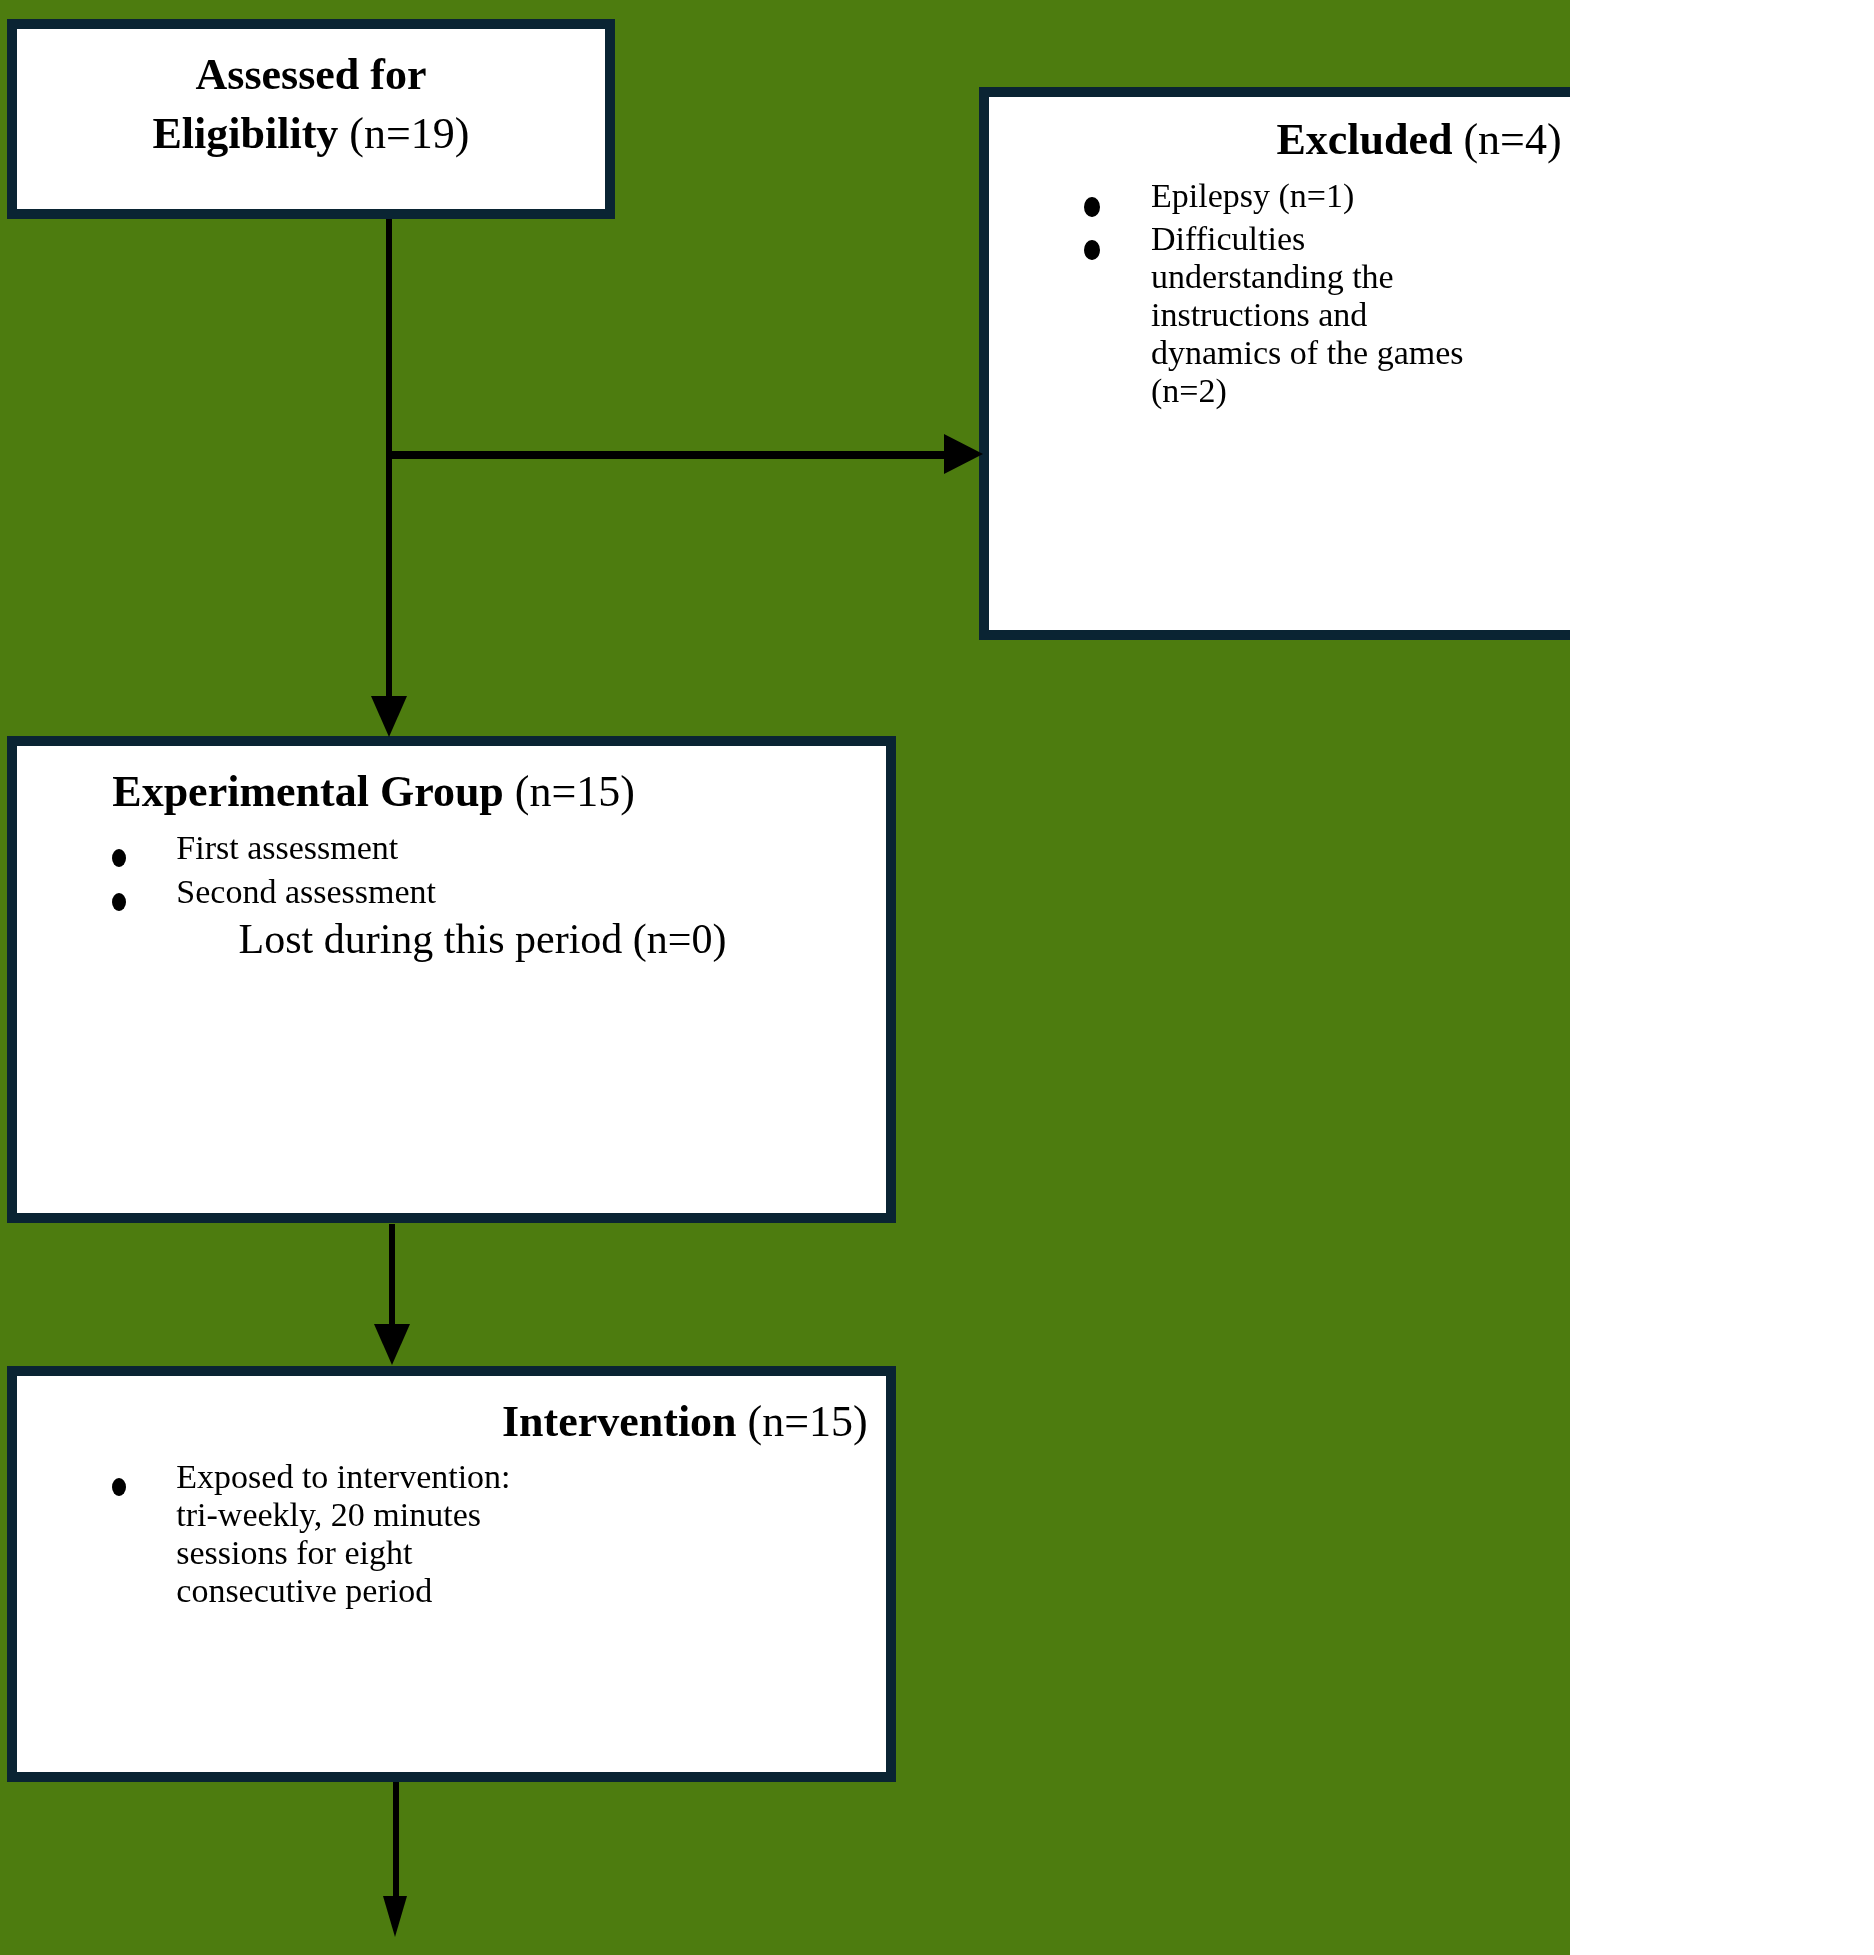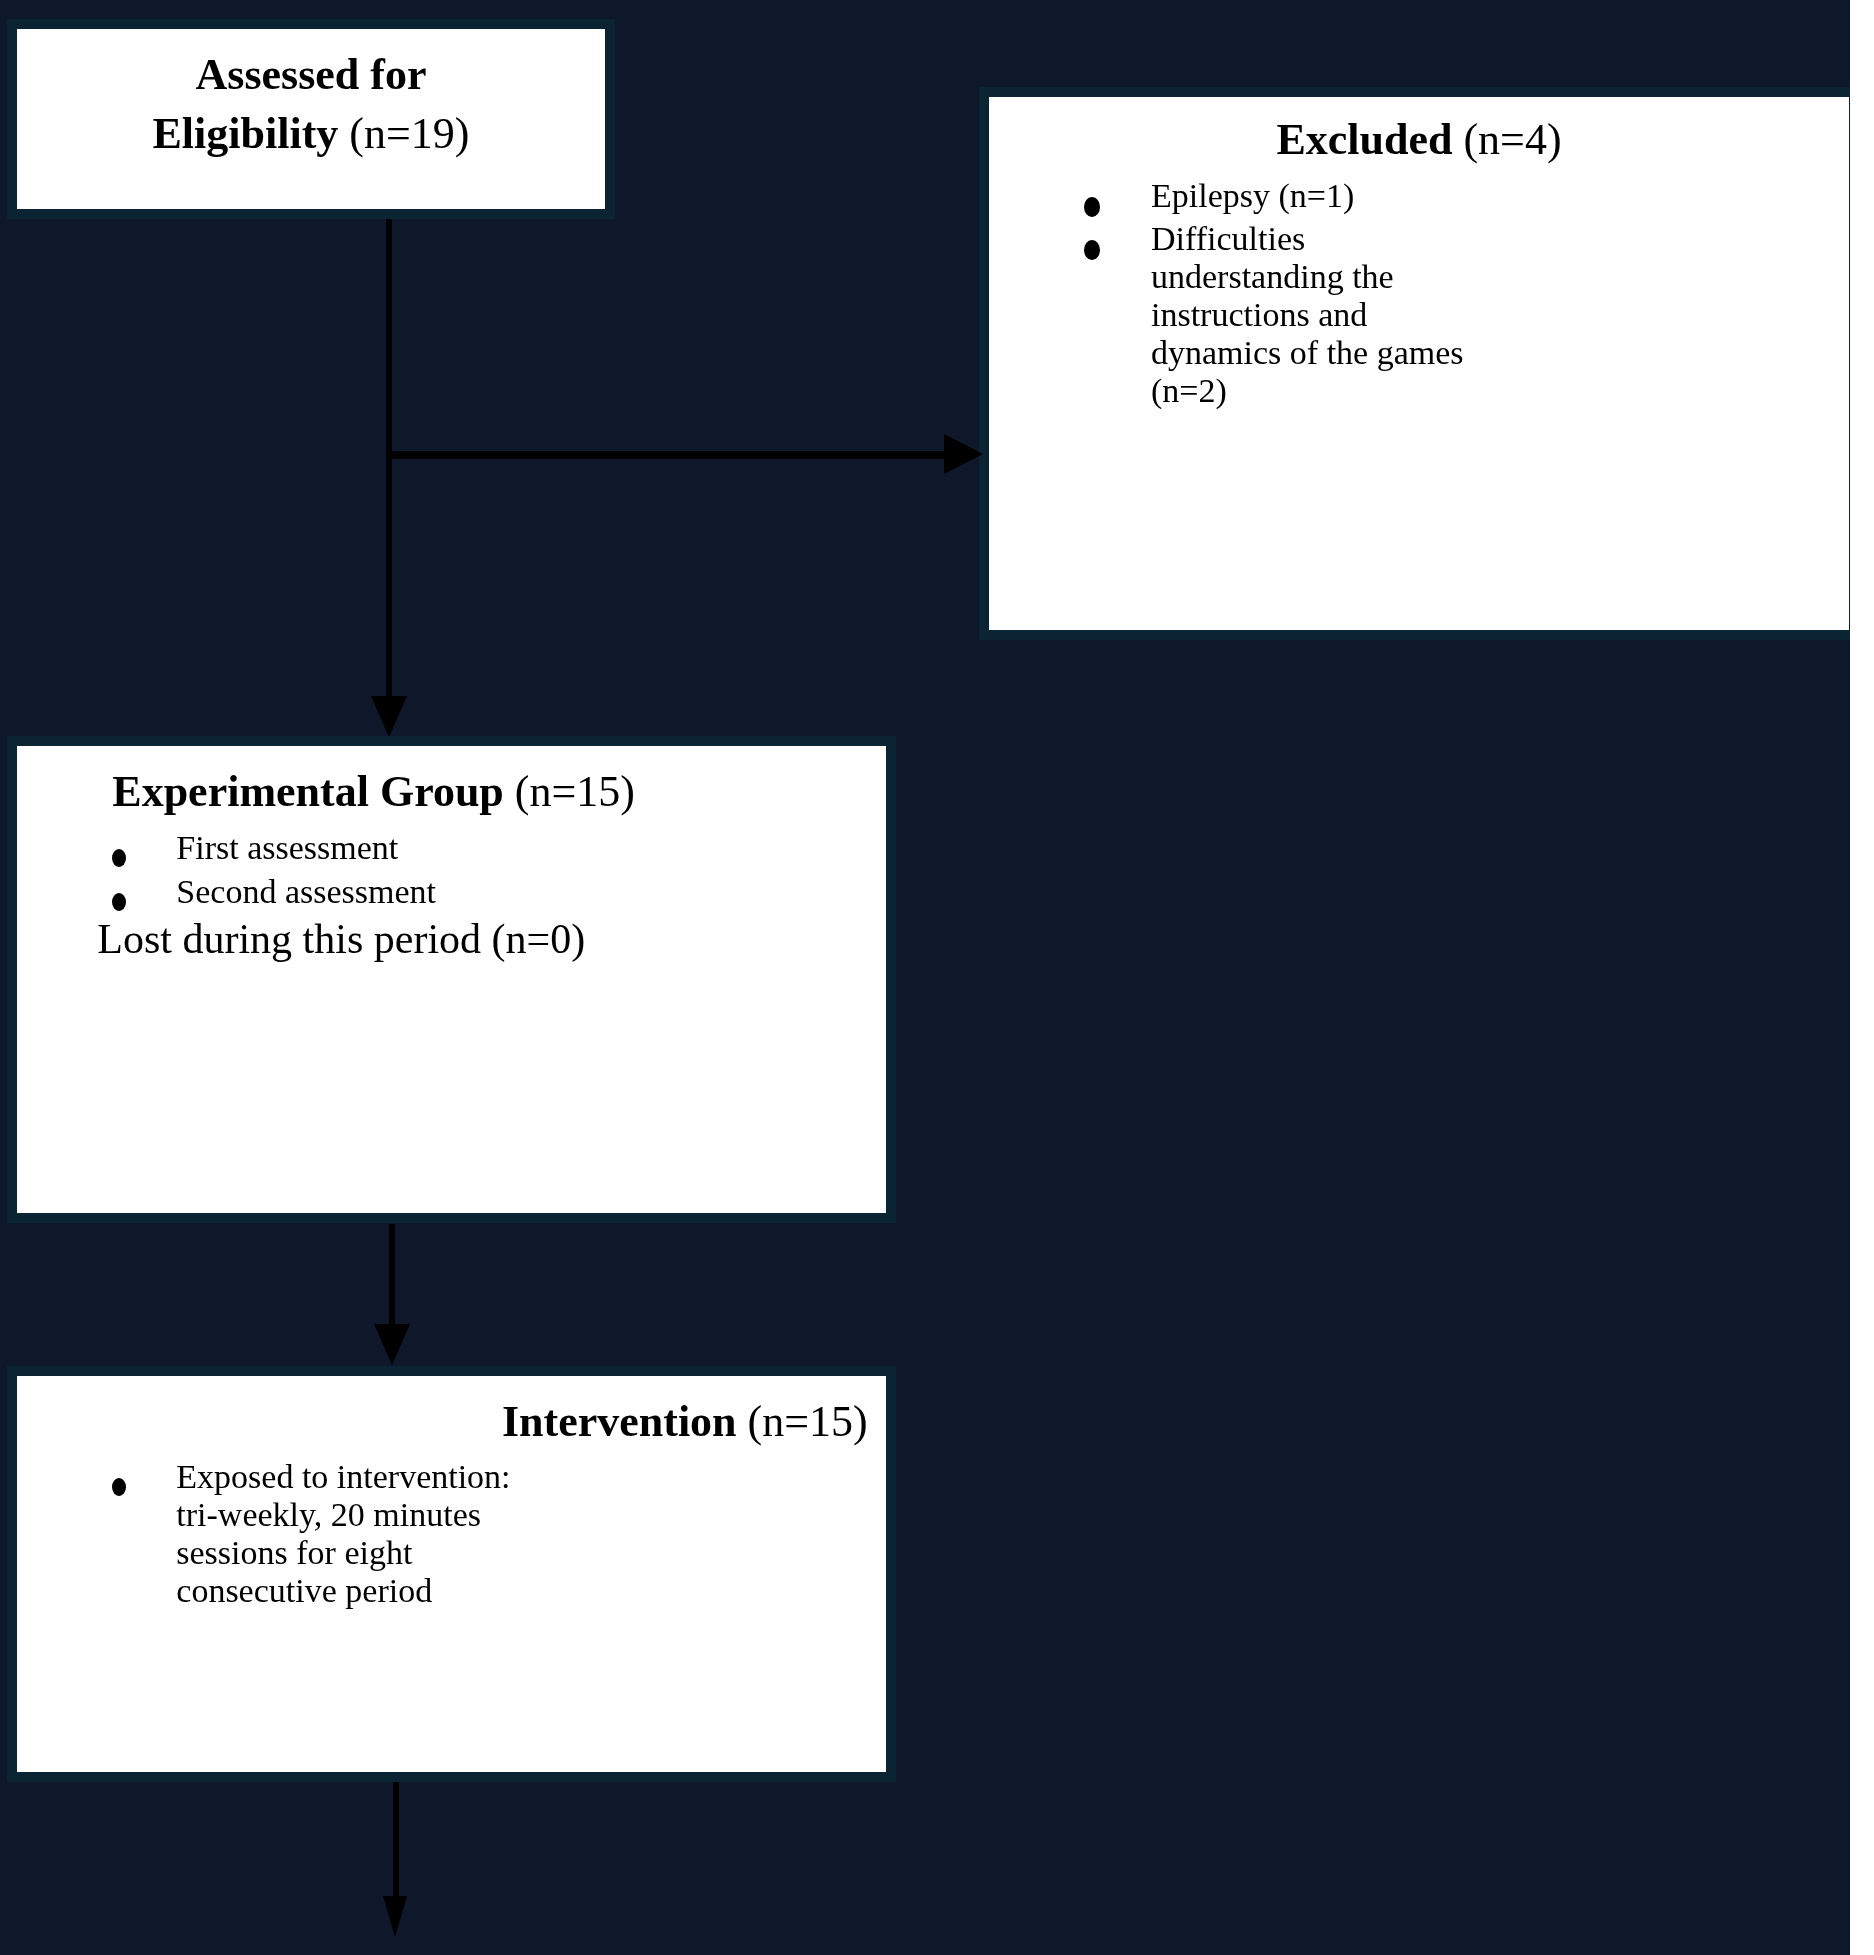--- a/index.html
+++ b/index.html
@@ -5,23 +5,23 @@
   html, body {
     margin: 0;
     padding: 0;
     background: #ffffff;
   }
   body {
     font-family: "Liberation Serif", "DejaVu Serif", serif;
   }
   #canvas {
     position: relative;
-    width: 1850px;
+    width: 1570px;
     height: 1955px;
-    background: #0f172a;
+    background: #4d7c0f;
     overflow: hidden;
   }
 
   .node {
     position: absolute;
     box-sizing: border-box;
     background: #ffffff;
     border: 10px solid #0a2433;
   }
 
@@ -107,21 +107,21 @@
   #box-experimental .title-line {
     font-size: 44px;
     text-align: left;
     padding-left: 77px;
     margin-bottom: 12.7px;
   }
   #box-experimental .bullet-row { padding-left: 141px; margin-bottom: 5.6px; }
   #box-experimental .bullet-dot { left: 77px; top: 20px; }
   #box-experimental .bullet-row.indent { padding-left: 148px; }
   #box-experimental .bullet-row.indent .bullet-dot { left: 96px; }
-  #box-experimental .plain-line { padding-left: 62px; margin-top: 2.8px; }
+  #box-experimental .plain-line { padding-left: 62px; margin-top: 2.8px; text-align: center; }
 
   
   #box-intervention {
     left: 7px;
     top: 1366px;
     width: 889px;
     height: 416px;
   }
   #box-intervention .node-inner { padding: 21px 18.3px 0 18.3px; }
   #box-intervention .title-line {

